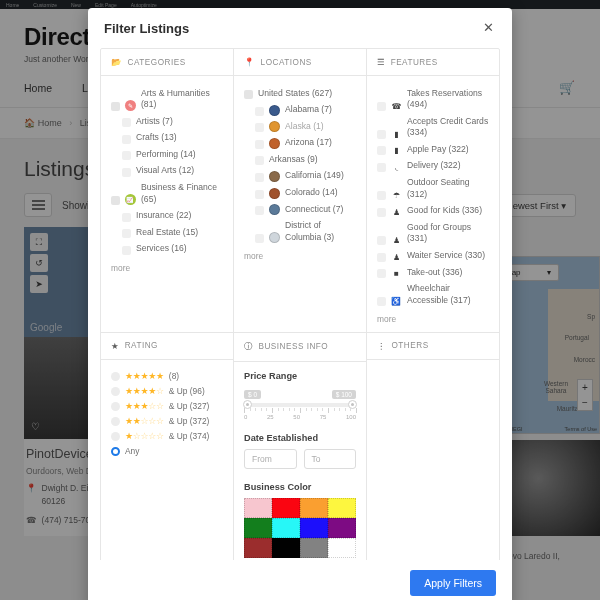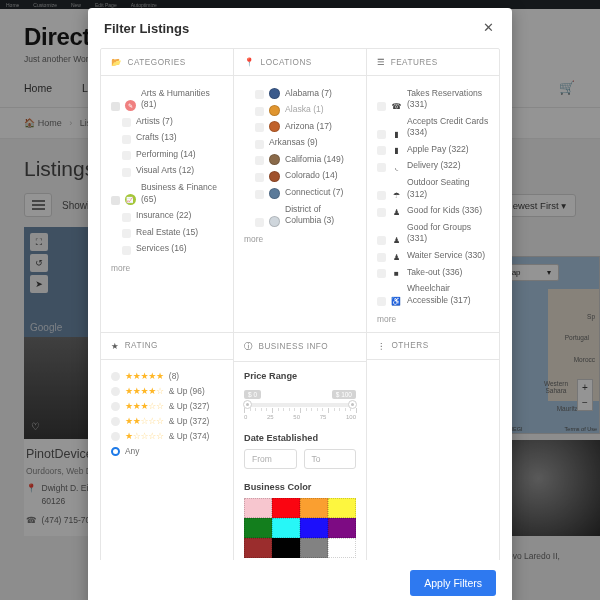--- a/index.html
+++ b/index.html
@@ -323,20 +323,24 @@
             <div class="more">more</div>
           </div>
         </div>
 
         <div class="col">
           <div class="col-head">
             <span class="hic">📍</span>
             <span class="ttl">LOCATIONS</span>
           </div>
           <div class="col-body">
+            <div class="opt">
+                <span class="cb"></span>
+                <span class="lab">United States (627)</span>
+              </div>
             <div class="opt sub">
                 <span class="cb lite"></span>
                 <span class="flagic" style="background:#3a5a8c"></span>
                 <span class="lab">Alabama (7)</span>
               </div>
             <div class="opt sub">
                 <span class="cb lite"></span>
                 <span class="flagic" style="background:#e0952f"></span>
                 <span class="lab dim">Alaska (1)</span>
               </div>
@@ -375,21 +379,21 @@
 
         <div class="col">
           <div class="col-head">
             <span class="hic">☰</span>
             <span class="ttl">FEATURES</span>
           </div>
           <div class="col-body">
             <div class="opt">
                 <span class="cb lite"></span>
                 <span class="featic">☎</span>
-                <span class="lab">Takes Reservations (331)</span>
+                <span class="lab">Takes Reservations (494)</span>
               </div>
             <div class="opt">
                 <span class="cb lite"></span>
                 <span class="featic">▮</span>
                 <span class="lab">Accepts Credit Cards (334)</span>
               </div>
             <div class="opt">
                 <span class="cb lite"></span>
                 <span class="featic">▮</span>
                 <span class="lab">Apple Pay (322)</span>

